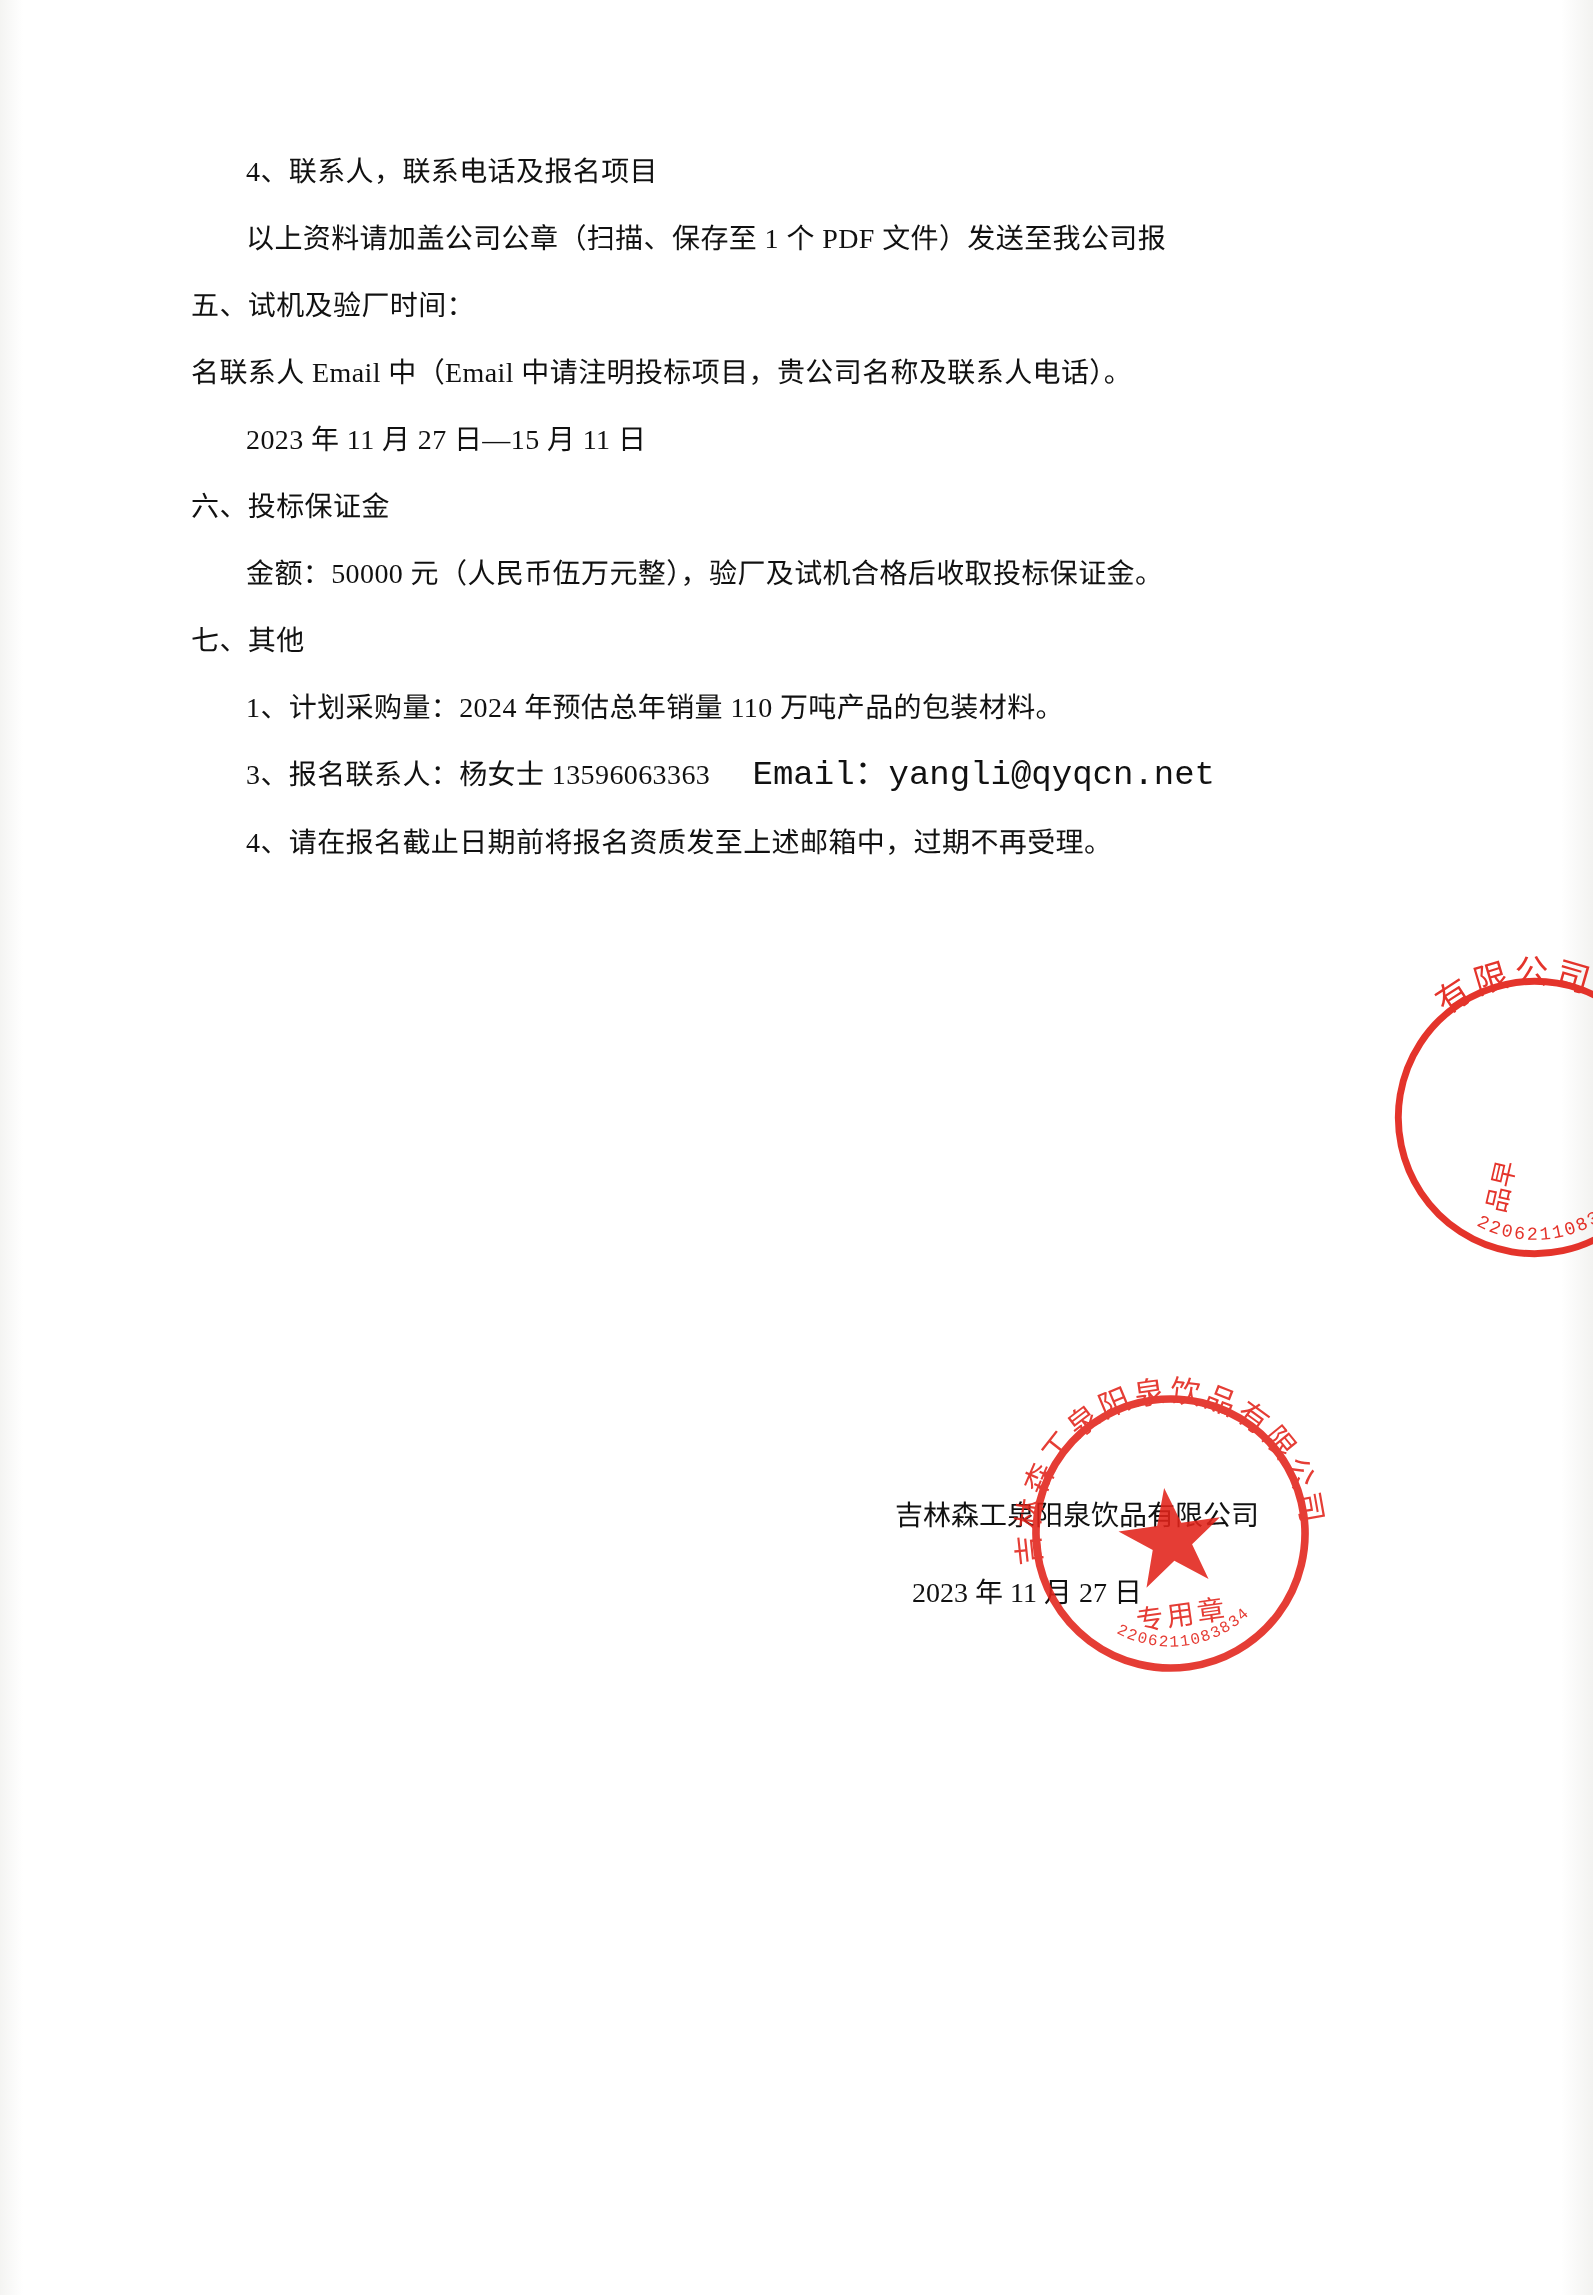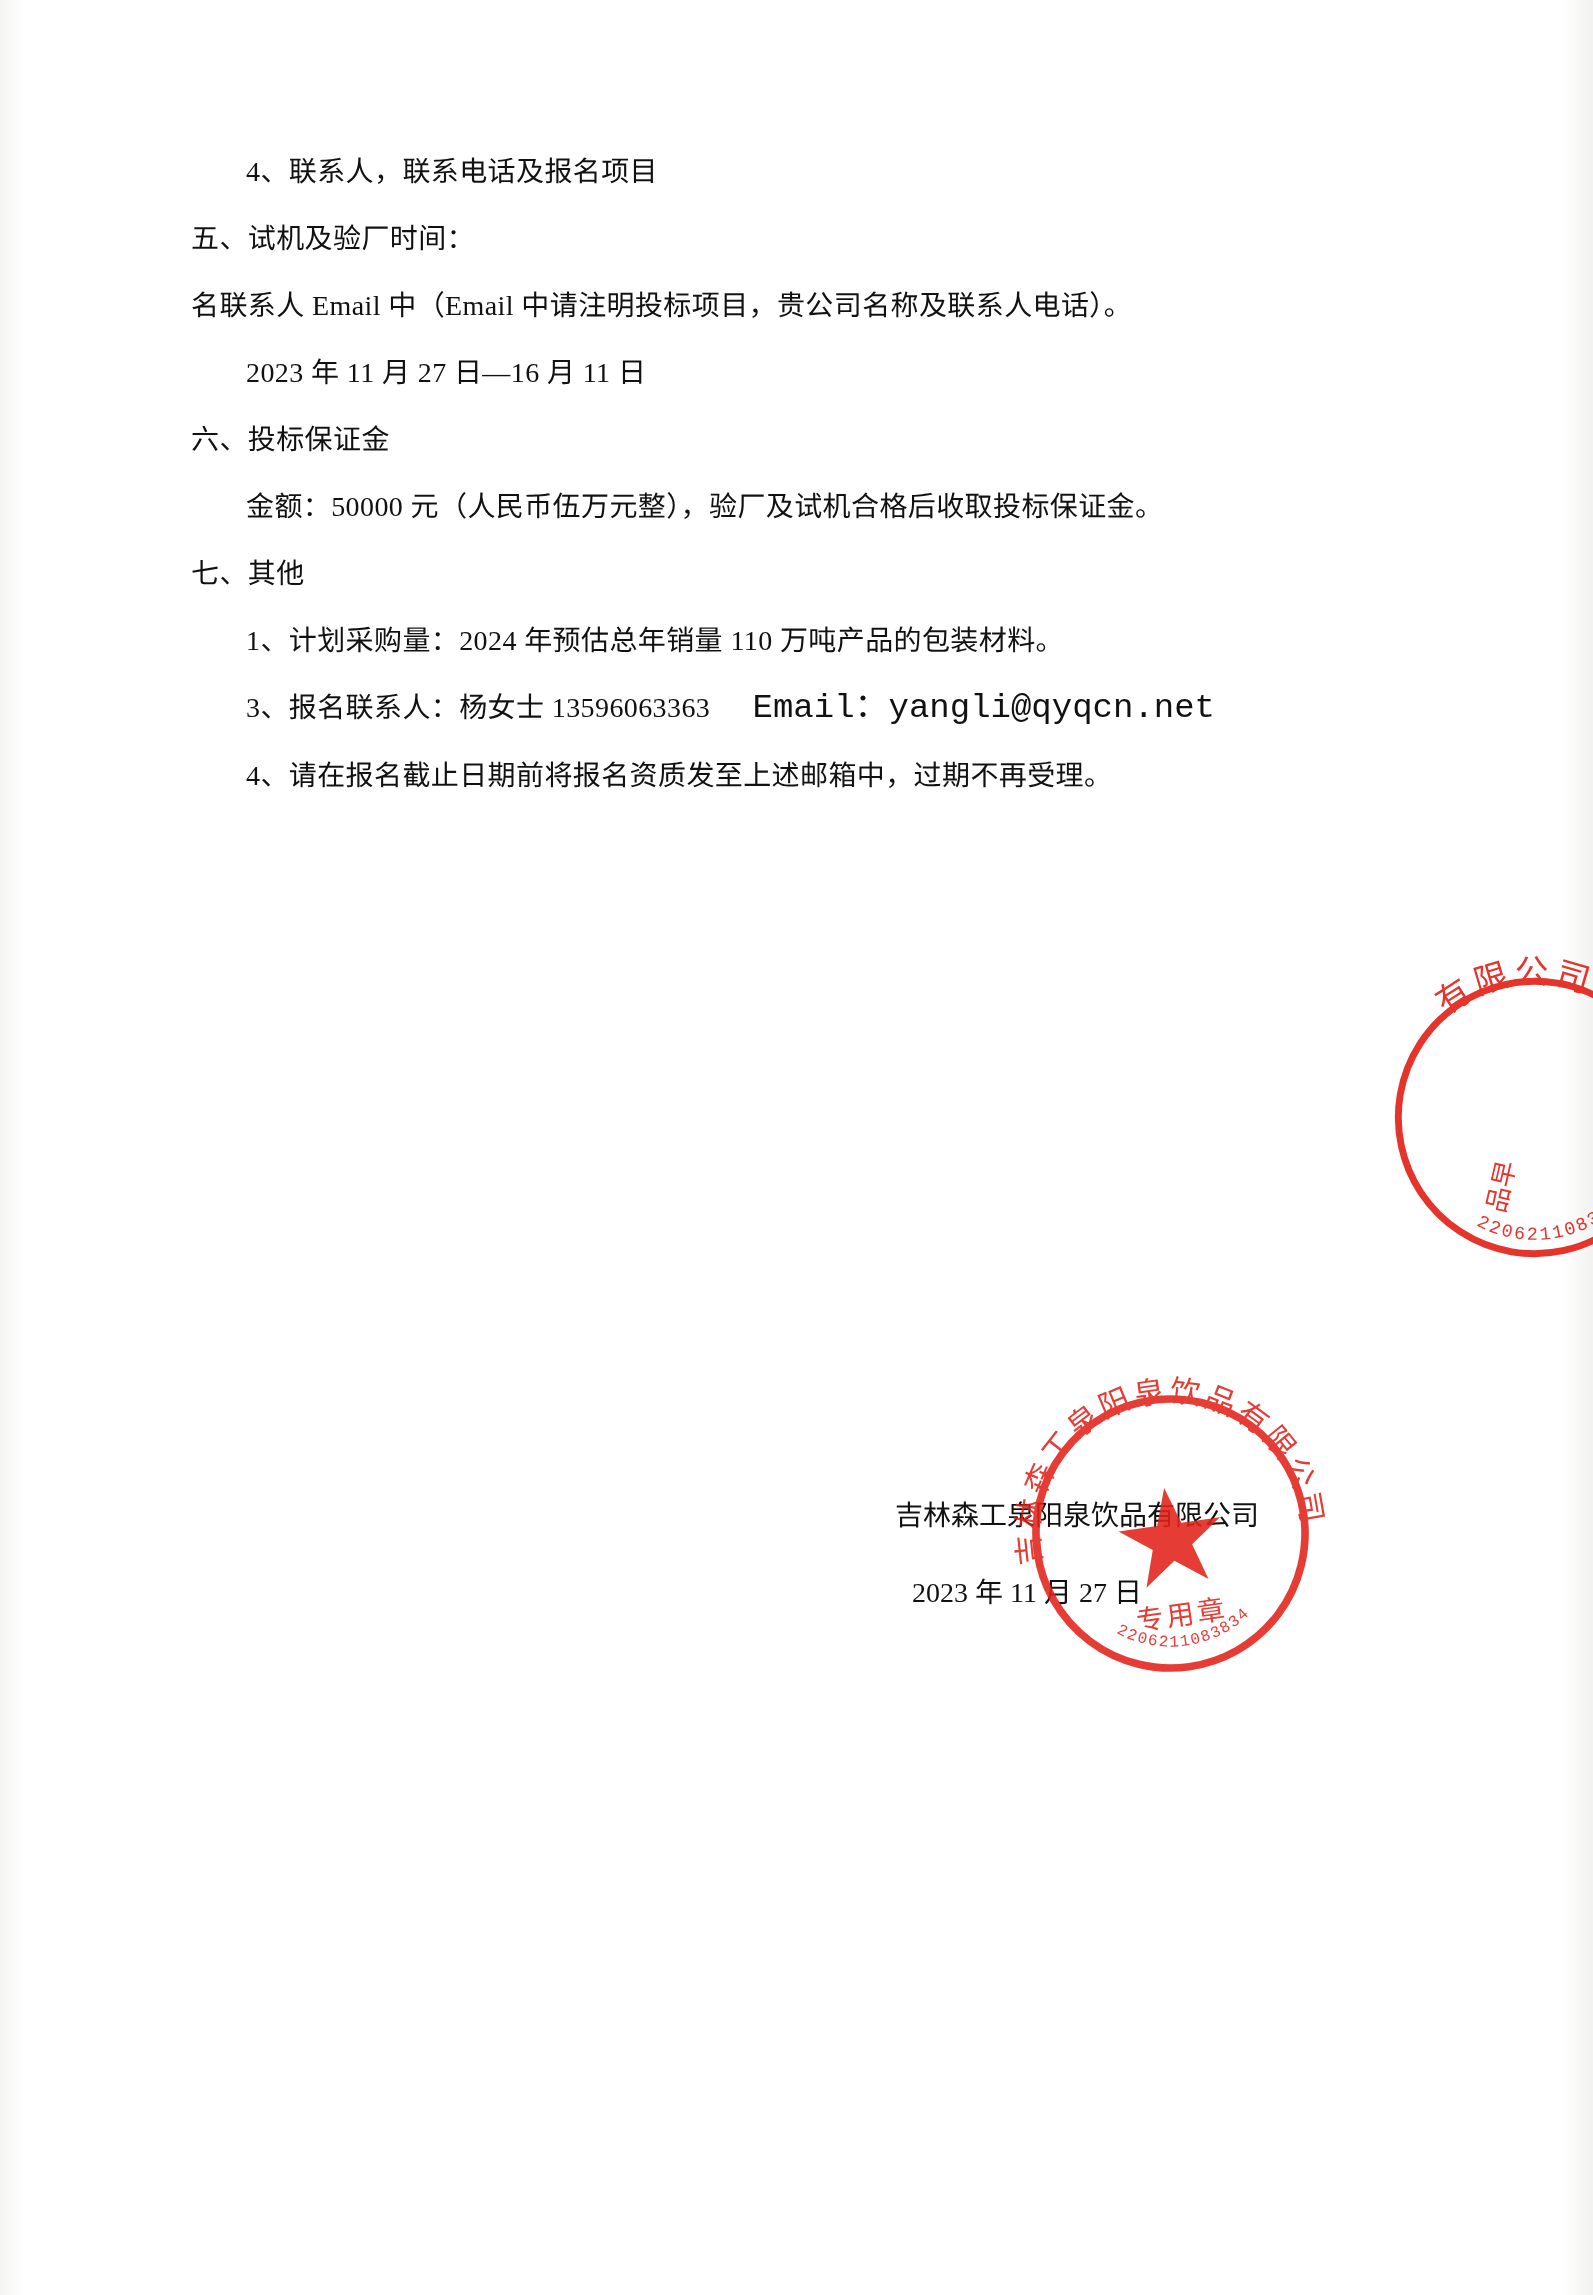--- a/index.html
+++ b/index.html
@@ -104,24 +104,25 @@
 </style>
 </head>
 <body>
 
 <div class="page">
 
   <div class="page-inner">
 
     <div class="line indent-1">4、联系人，联系电话及报名项目</div>
 
+    <div class="line indent-1">以上资料请加盖公司公章（扫描、保存至 1 个 PDF 文件）发送至我公司报</div>
     <div class="line hang">五、试机及验厂时间：</div>
 
     <div class="line hang">名联系人 Email 中（Email 中请注明投标项目，贵公司名称及联系人电话）。</div>
-    <div class="line indent-1">2023 年 11 月 27 日—16 月 11 日</div>
+    <div class="line indent-1">2023 年 11 月 27 日—15 月 11 日</div>
 
     <div class="line hang">六、投标保证金</div>
     <div class="line indent-1">金额：50000 元（人民币伍万元整），验厂及试机合格后收取投标保证金。</div>
 
     <div class="line hang">七、其他</div>
     <div class="line indent-2">1、计划采购量：2024 年预估总年销量 110 万吨产品的包装材料。</div>
 
     <div class="line indent-2">
       <span>3、报名联系人：杨女士 13596063363</span>
       <span style="display:inline-block;width:27.5px"></span>

